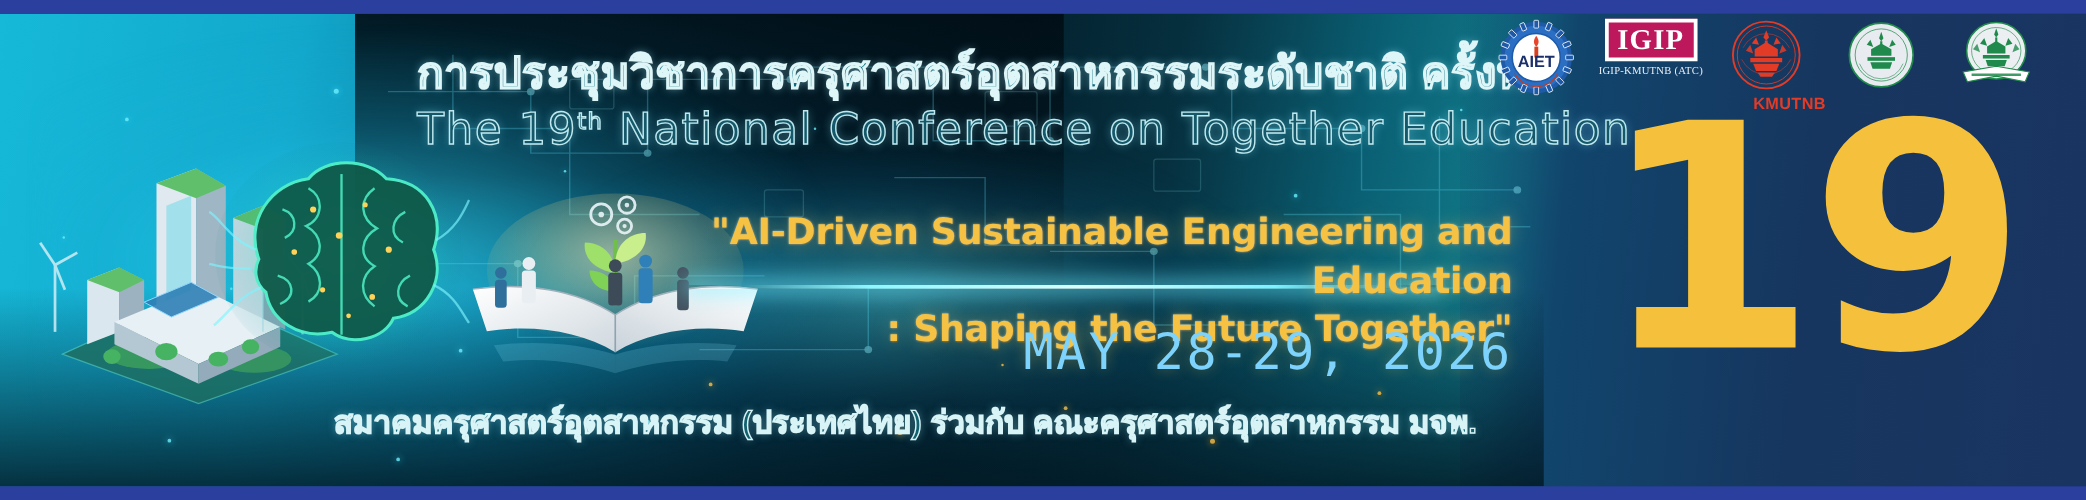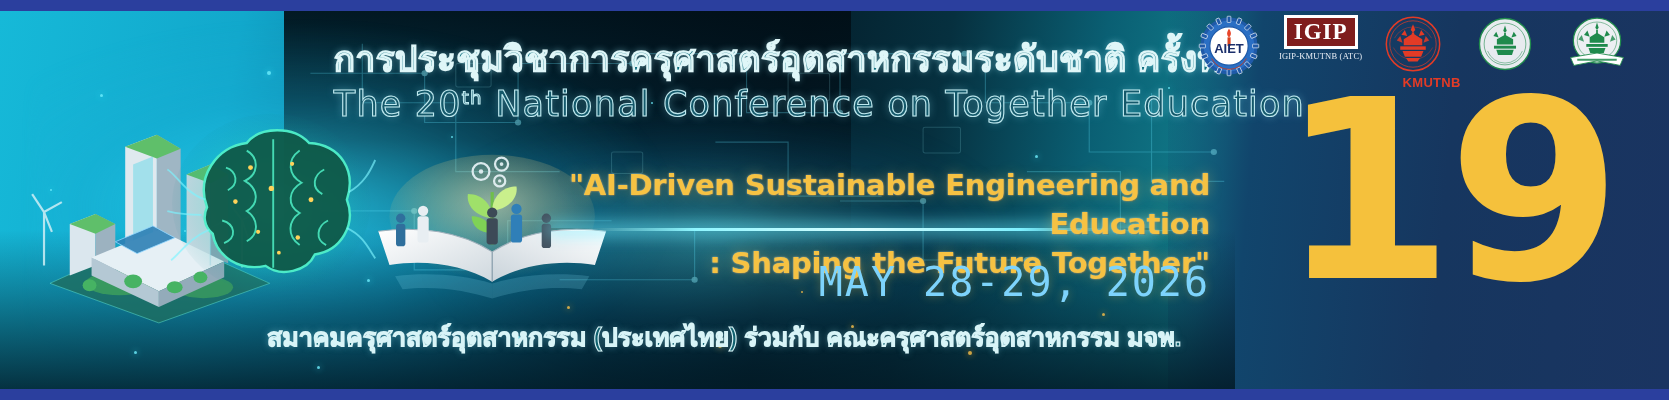--- a/index.html
+++ b/index.html
@@ -213,21 +213,21 @@
     color:#e23b26;
     font-weight:bold;
     font-size:13px;
     font-family:"Liberation Sans", sans-serif;
     letter-spacing:.3px;
     padding-left:38px;
   }
   .logo svg{display:block;}
   .igip-box{
     border:3px solid #ffffff;
-    background:#7f1d1d;
+    background:#be185d;
     padding:2px 7px;
   }
   .igip-box span{
     color:#ffffff;
     font-family:"Liberation Serif", serif;
     font-weight:bold;
     font-size:23px;
     letter-spacing:1px;
     line-height:1.05;
     display:block;
@@ -476,21 +476,21 @@
       <path d="M150 142 C118 132 80 130 46 134 L54 148 C92 144 124 150 150 158 Z" fill="#8fe8ff" opacity=".18"></path>
       <path d="M150 142 C182 132 220 130 254 134 L246 148 C208 144 176 150 150 158 Z" fill="#8fe8ff" opacity=".18"></path>
     </svg>
   </div>
 
   <div class="beam"></div>
 
   <div class="headline">
     <div class="th-title">การประชุมวิชาการครุศาสตร์อุตสาหกรรมระดับชาติ ครั้งที่</div>
     <div class="en-title">
-      <span>The 20</span><sup>th</sup><span> National Conference on Together Education</span>
+      <span>The 19</span><sup>th</sup><span> National Conference on Together Education</span>
     </div>
   </div>
 
   <div class="theme">
     <div>"AI-Driven Sustainable Engineering and Education</div>
     <div>: Shaping the Future Together"</div>
   </div>
 
   <div class="dateline">MAY 28-29, 2026</div>
 

